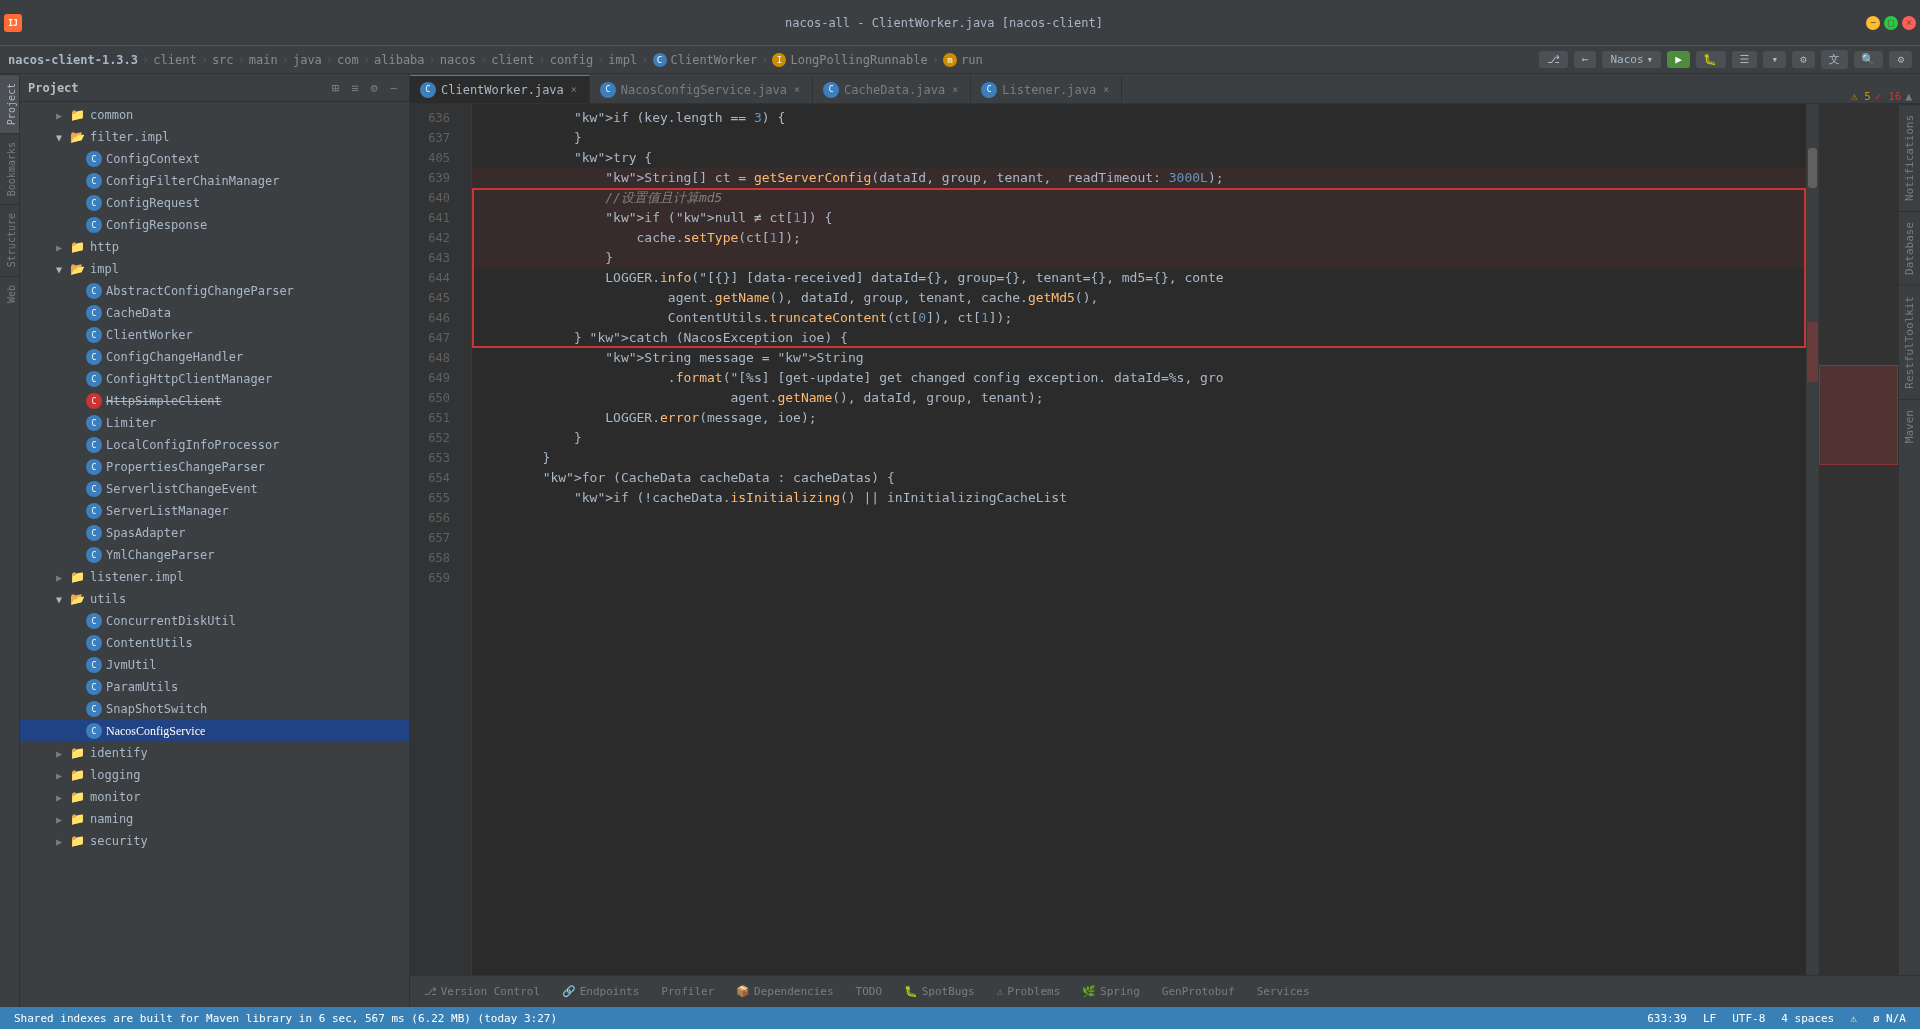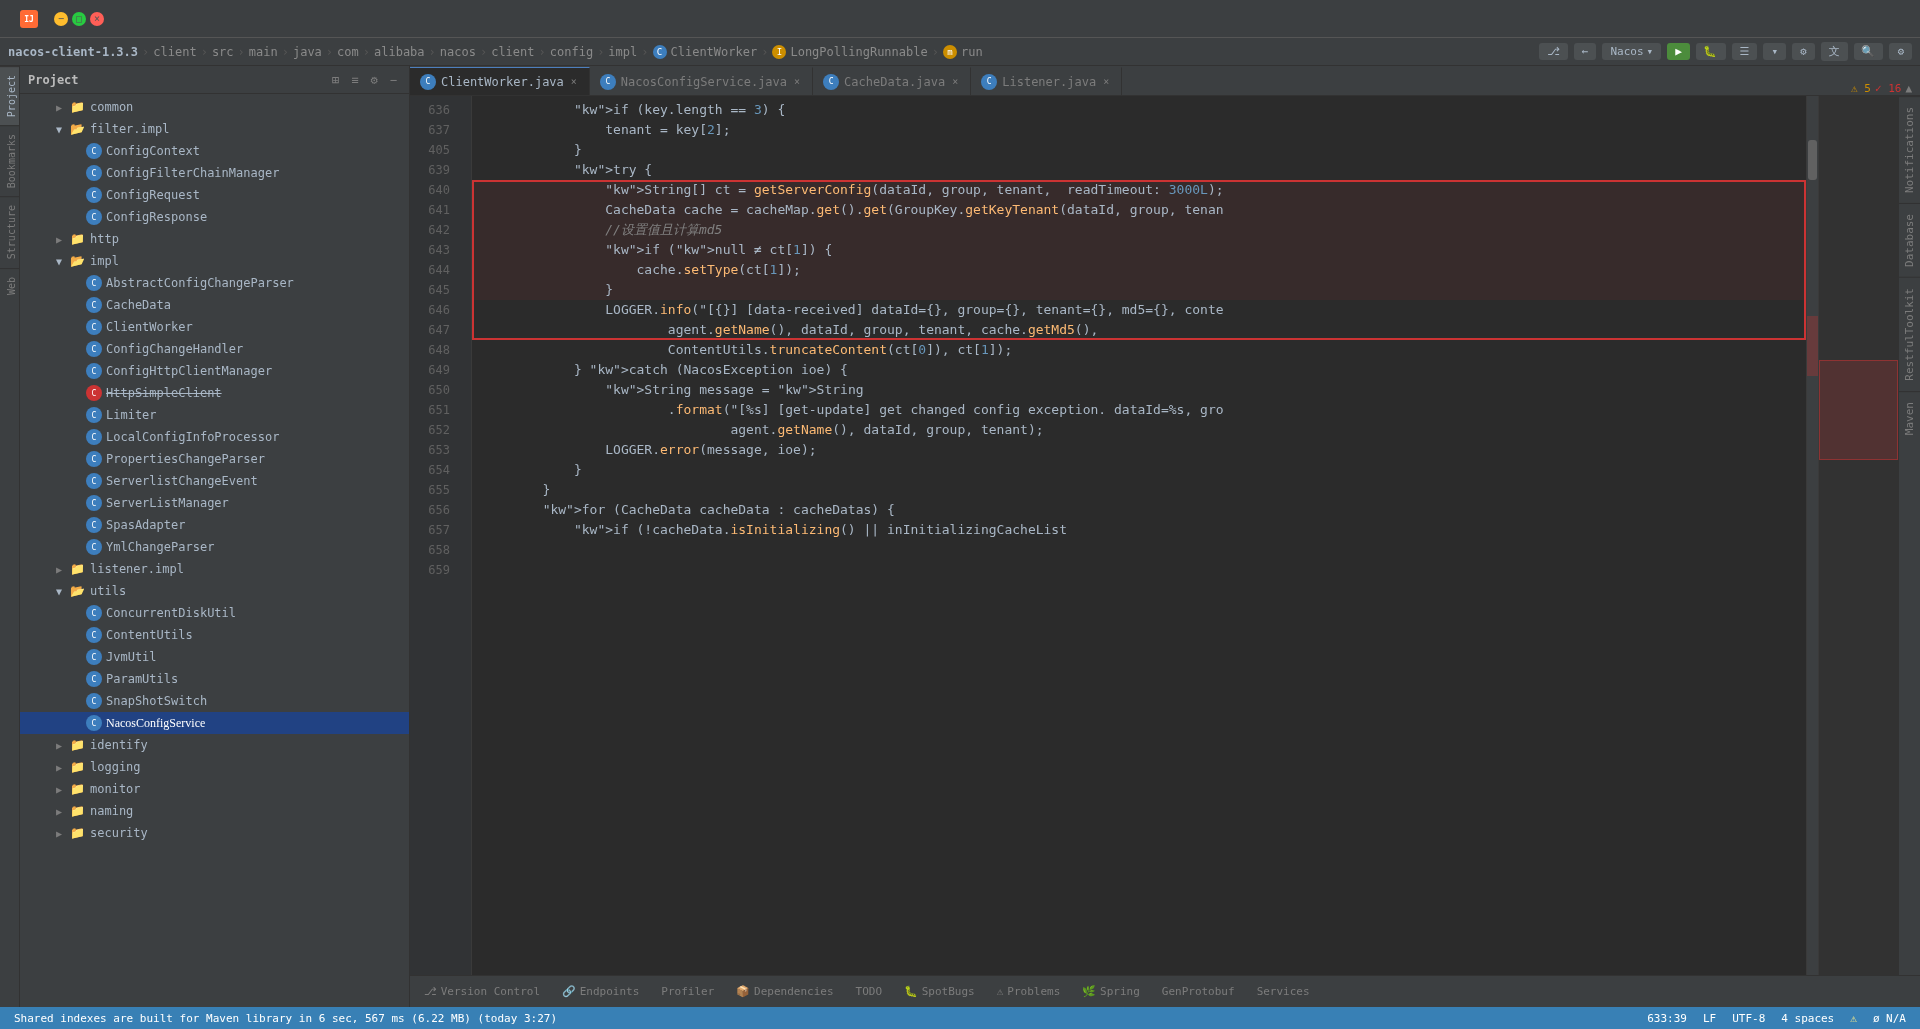--- a/index.html
+++ b/index.html
@@ -10,26 +10,26 @@
       font-size: 13px;
       width: 1920px;
       height: 1029px;
       overflow: hidden;
       display: flex;
       flex-direction: column;
     }
 
     
     .title-bar {
-      height: 38px;
+      height: 46px;
       background: #3c3f41;
       display: flex;
       align-items: center;
-      padding: 0 20px;
-      gap: 16px;
+      padding: 0 4px;
+      gap: 8px;
       border-bottom: 1px solid #555;
       flex-shrink: 0;
     }
     .title-bar-logo {
       width: 18px;
       height: 18px;
       background: #ff6b35;
       border-radius: 3px;
       display: flex;
       align-items: center;
@@ -445,20 +445,21 @@
 </head>
 <body>
 
 <div class="title-bar">
   <div class="title-bar-logo">
     <svg width="14" height="14" viewBox="0 0 14 14">
         <circle cx="7" cy="7" r="6" fill="#ff6b35"></circle>
         <text x="7" y="10" text-anchor="middle" fill="white" font-size="8" font-weight="bold">IJ</text>
       </svg>
   </div>
+  <div class="title-bar-title">nacos-all - ClientWorker.java [nacos-client]</div>
   <div class="title-bar-controls">
     <div class="title-control tc-min">−</div>
     <div class="title-control tc-max">□</div>
     <div class="title-control tc-close">×</div>
   </div>
 </div>
 
 <div class="breadcrumb-bar">
   <span class="breadcrumb-item" style="color:#a9b7c6;font-weight:bold;">nacos-client-1.3.3</span>
   <span class="breadcrumb-sep">›</span>
@@ -855,25 +856,23 @@
           <span class="line-num">657</span>
           <span class="line-num">658</span>
           <span class="line-num">659</span>
         </div>
 
       <div class="gutter"></div>
 
       <div class="code-content" id="code-content" style="position: relative;">
           <div style="min-width: 1200px;">
             <div class="code-line">            <span class="&lt;span">"kw"</span>&gt;if (key.length == <span class="num">3</span>) {</div>
-            <div class="code-line">                tenant = key[<span class="num">2</span>];</div>
             <div class="code-line">            }</div>
             <div class="code-line">            <span class="&lt;span">"kw"</span>&gt;try {</div>
             <div class="code-line hl">                <span class="&lt;span">"kw"</span>&gt;String[] ct = <span class="fn">getServerConfig</span>(dataId, group, tenant,  readTimeout: <span class="num">3000L</span>);</div>
-            <div class="code-line hl">                CacheData cache = cacheMap.<span class="fn">get</span>().<span class="fn">get</span>(GroupKey.<span class="fn">getKeyTenant</span>(dataId, group, tenan</div>
             <div class="code-line hl"><span class="cmt">                //设置值且计算md5</span></div>
             <div class="code-line hl">                <span class="&lt;span">"kw"</span>&gt;if (<span class="&lt;span">"kw"</span>&gt;null <span class="italic">≠</span> ct[<span class="num">1</span>]) {</div>
             <div class="code-line hl">                    cache.<span class="fn">setType</span>(ct[<span class="num">1</span>]);</div>
             <div class="code-line hl">                }</div>
             <div class="code-line">                LOGGER.<span class="fn">info</span>("[{}] [data-received] dataId={}, group={}, tenant={}, md5={}, conte</div>
             <div class="code-line">                        agent.<span class="fn">getName</span>(), dataId, group, tenant, cache.<span class="fn">getMd5</span>(),</div>
             <div class="code-line">                        ContentUtils.<span class="fn">truncateContent</span>(ct[<span class="num">0</span>]), ct[<span class="num">1</span>]);</div>
             <div class="code-line">            } <span class="&lt;span">"kw"</span>&gt;catch (NacosException ioe) {</div>
             <div class="code-line">                <span class="&lt;span">"kw"</span>&gt;String message = <span class="&lt;span">"kw"</span>&gt;String</div>
             <div class="code-line">                        .<span class="fn">format</span>("[%s] [get-update] get changed config exception. dataId=%s, gro</div>

